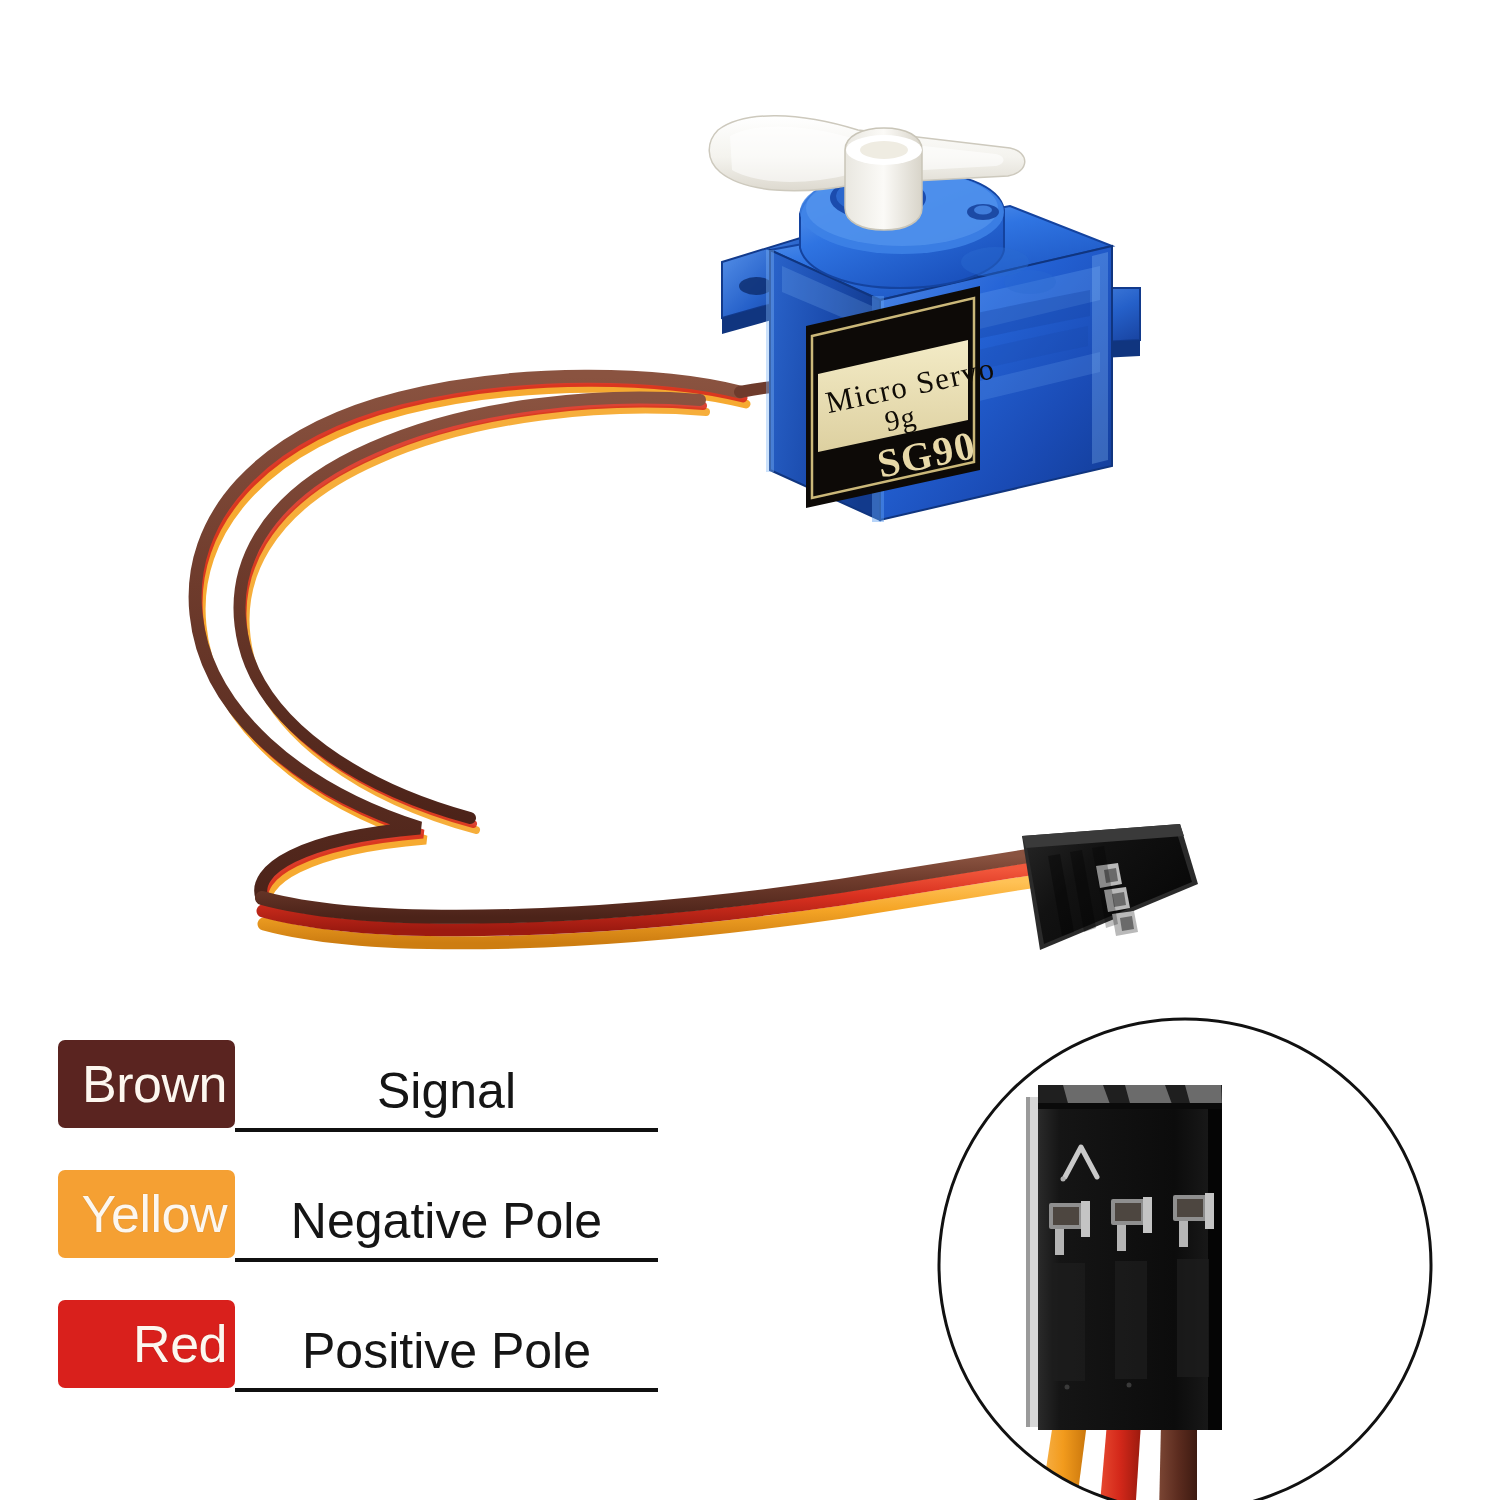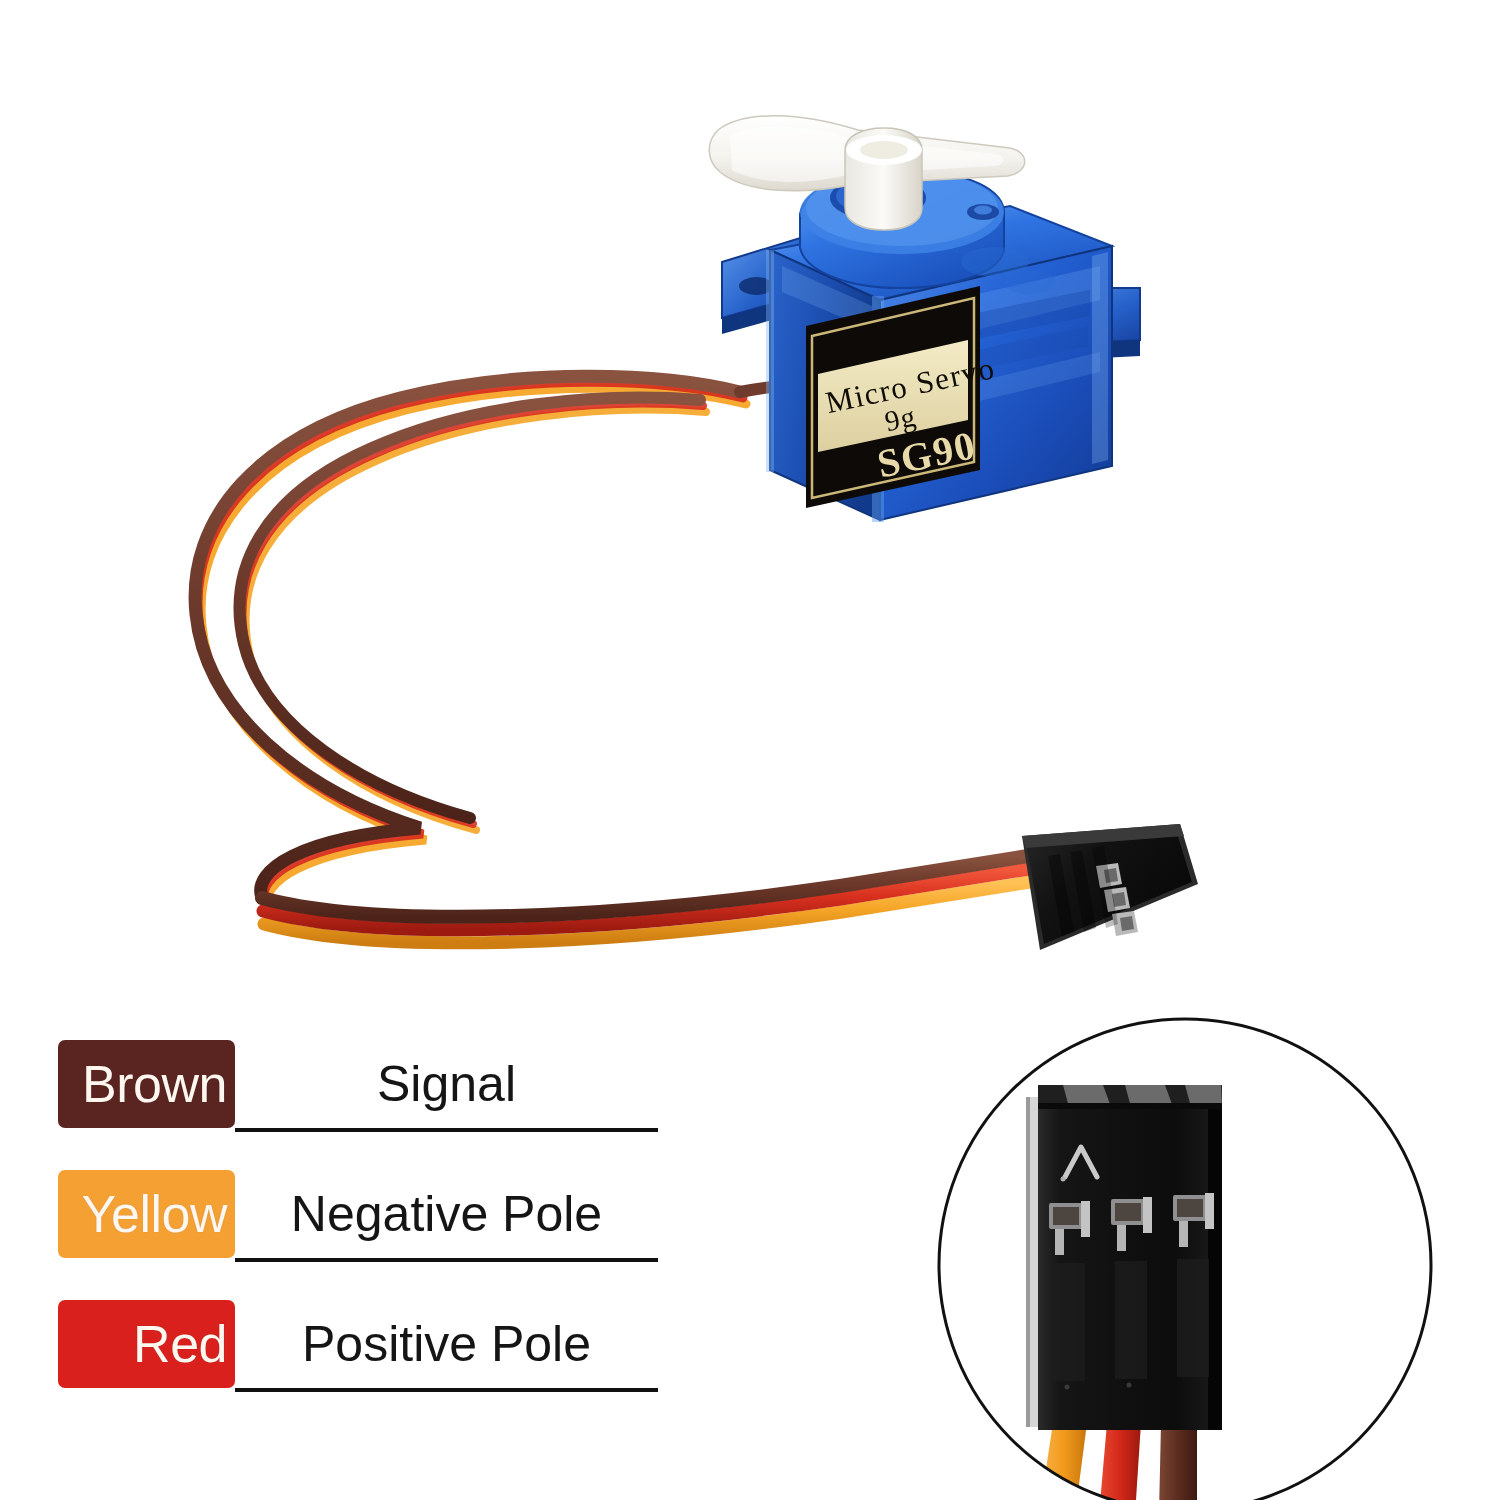--- a/index.html
+++ b/index.html
@@ -57,21 +57,21 @@
     text-shadow: 0 0 1px rgba(0,0,0,0.25);
   }
   .legend-badge.brown { background: #5a2420; }
   .legend-badge.red   { background: #d9201c; }
   .legend-badge.yellow{ background: #f5a033; }
 
   .legend-desc {
     position: absolute;
     left: 177px;
     right: 0;
-    top: 8px;
+    top: 15px;
     height: 88px;
     display: flex;
     align-items: center;
     justify-content: center;
     color: #151515;
     font-size: 50px;
     line-height: 1;
     white-space: nowrap;
   }
   .legend-rule {

